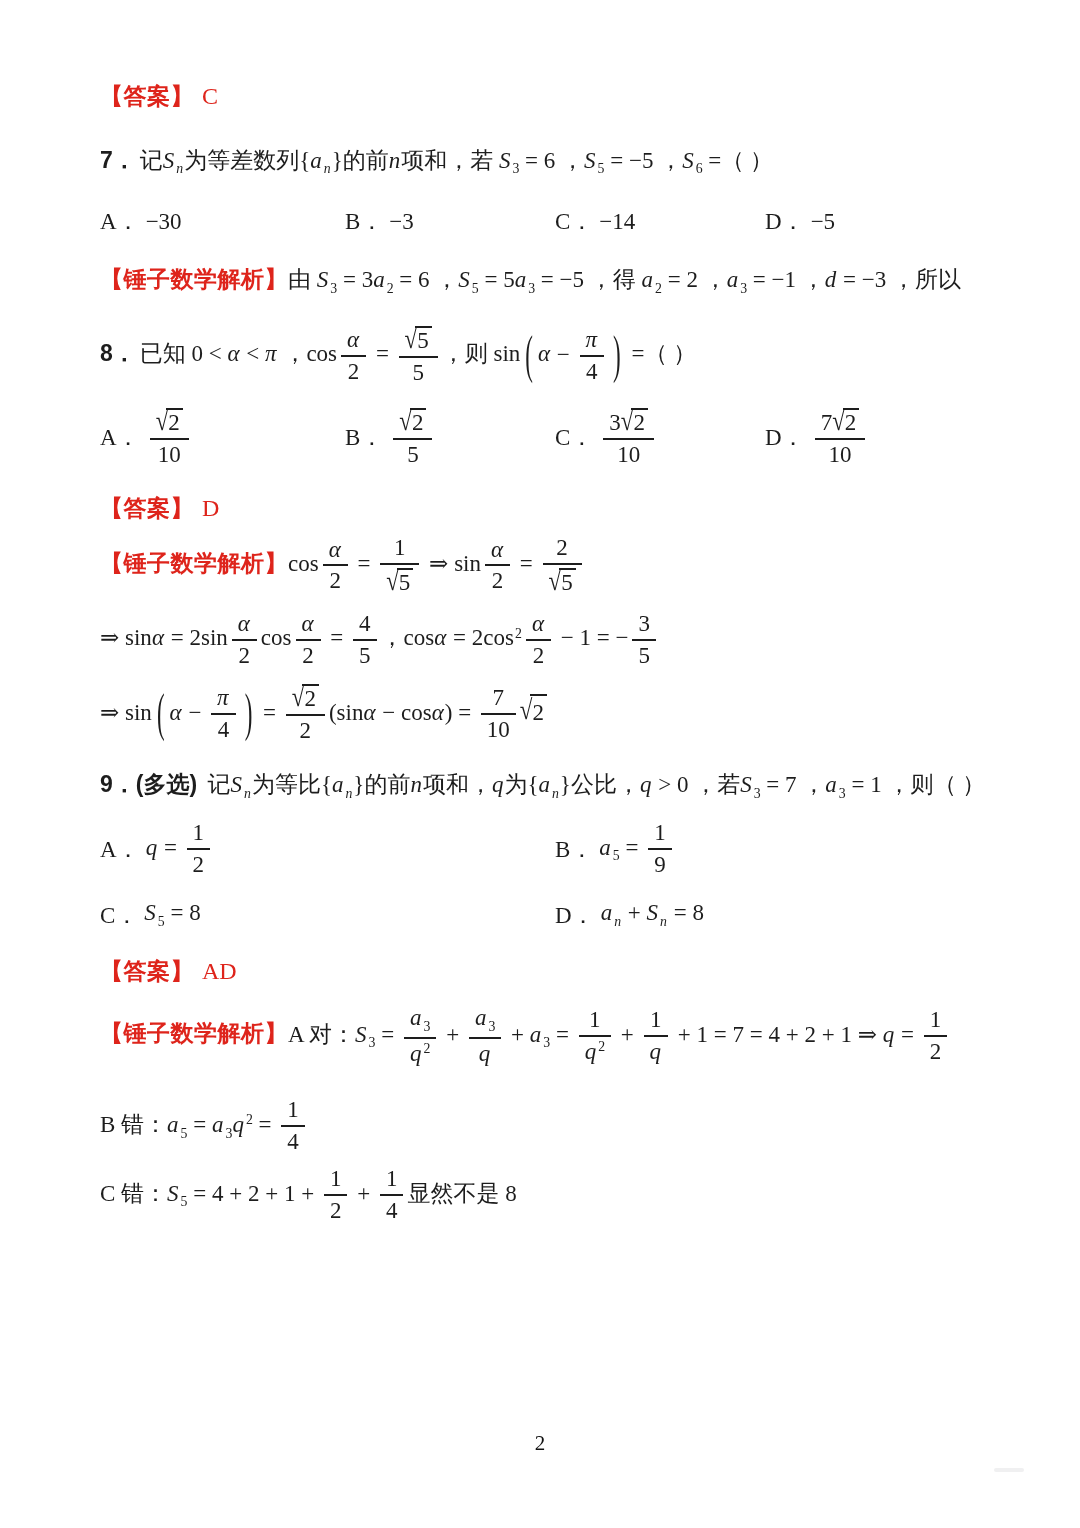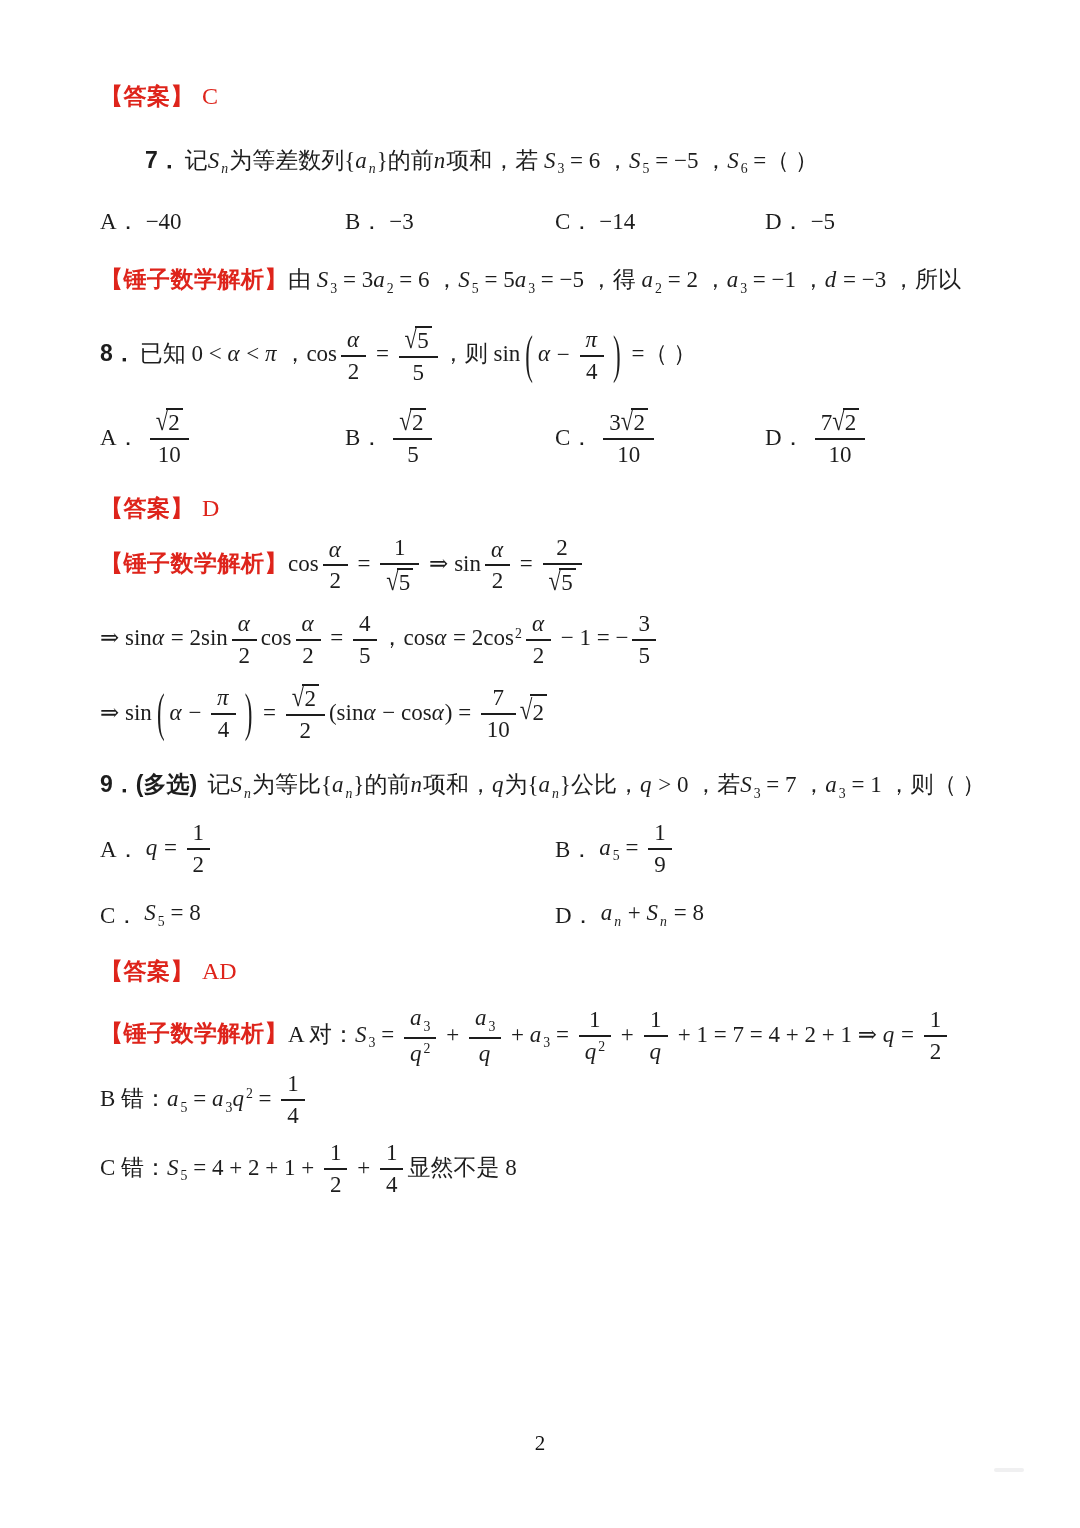--- a/index.html
+++ b/index.html
@@ -26,23 +26,23 @@
   .mden { display:block; padding:3px 6px 0; line-height:1.08; }
   .msqrt { display:inline-block; white-space:nowrap; }
   .mrad { display:inline-block; transform:scaleY(1.22); transform-origin:75% 80%; }
   .mrbody { display:inline-block; border-top:2px solid currentColor; padding:1px 3px 0 2px; margin-left:-2px; }
   .mbig { display:inline-flex; align-items:center; vertical-align:middle; }
   .mparen { display:inline-block; transform:scaleY(2.3); padding:0 5px; font-weight:400; }
   .optrow4 { display:grid; grid-template-columns:245px 210px 210px 1fr; align-items:center; white-space:nowrap; }
   .optrow2 { display:grid; grid-template-columns:455px 1fr; align-items:center; white-space:nowrap; }
   .opt { display:flex; align-items:center; }
   .olabel { margin-right:6px; }
-  .mt30{margin-top:30px;margin-left:45px;} .mt28{margin-top:28px;} .mt26{margin-top:26px;}
+  .mt30{margin-top:30px;} .mt28{margin-top:28px;} .mt26{margin-top:26px;}
   .mt24{margin-top:24px;} .mt22{margin-top:22px;} .mt20{margin-top:11px;}
-  .mt18{margin-top:18px;} .mt16{margin-top:16px;} .mt14{margin-top:6px;} .mt12{margin-top:12px;}
+  .mt18{margin-top:18px;} .mt16{margin-top:16px;} .mt14{margin-top:32px;} .mt12{margin-top:12px;}
   .pagenum {
     position:absolute; left:0; right:0; bottom:72px; text-align:center;
     font-size:21px; color:#111;
   }
   .watermark {
     position:absolute; left:994px; top:1468px; width:30px; height:4px;
     background:#f0f0f1; border-radius:2px;
   }
 </style>
 </head>
@@ -55,21 +55,21 @@
       <span class="rlabel">【答案】</span><span class="ansval">C</span>
     </div>
 
     <div class="line mt30">
       <span class="qnum">7．</span><span class="m">记<span class="mi">S</span><span class="msub"><span class="mi">n</span></span>为等差数列{<span class="mi">a</span><span class="msub"><span class="mi">n</span></span>}的前<span class="mi">n</span>项和，若 <span class="mi">S</span><span class="msub">3</span> = 6 ，<span class="mi">S</span><span class="msub">5</span> = −5 ，<span class="mi">S</span><span class="msub">6</span> =（      ）</span>
     </div>
 
     <div class="optrow4 mt28">
       <div class="opt">
           <span class="olabel">A．</span>
-          <span class="m">−40</span>
+          <span class="m">−30</span>
         </div>
       <div class="opt">
           <span class="olabel">B．</span>
           <span class="m">−3</span>
         </div>
       <div class="opt">
           <span class="olabel">C．</span>
           <span class="m">−14</span>
         </div>
       <div class="opt">

